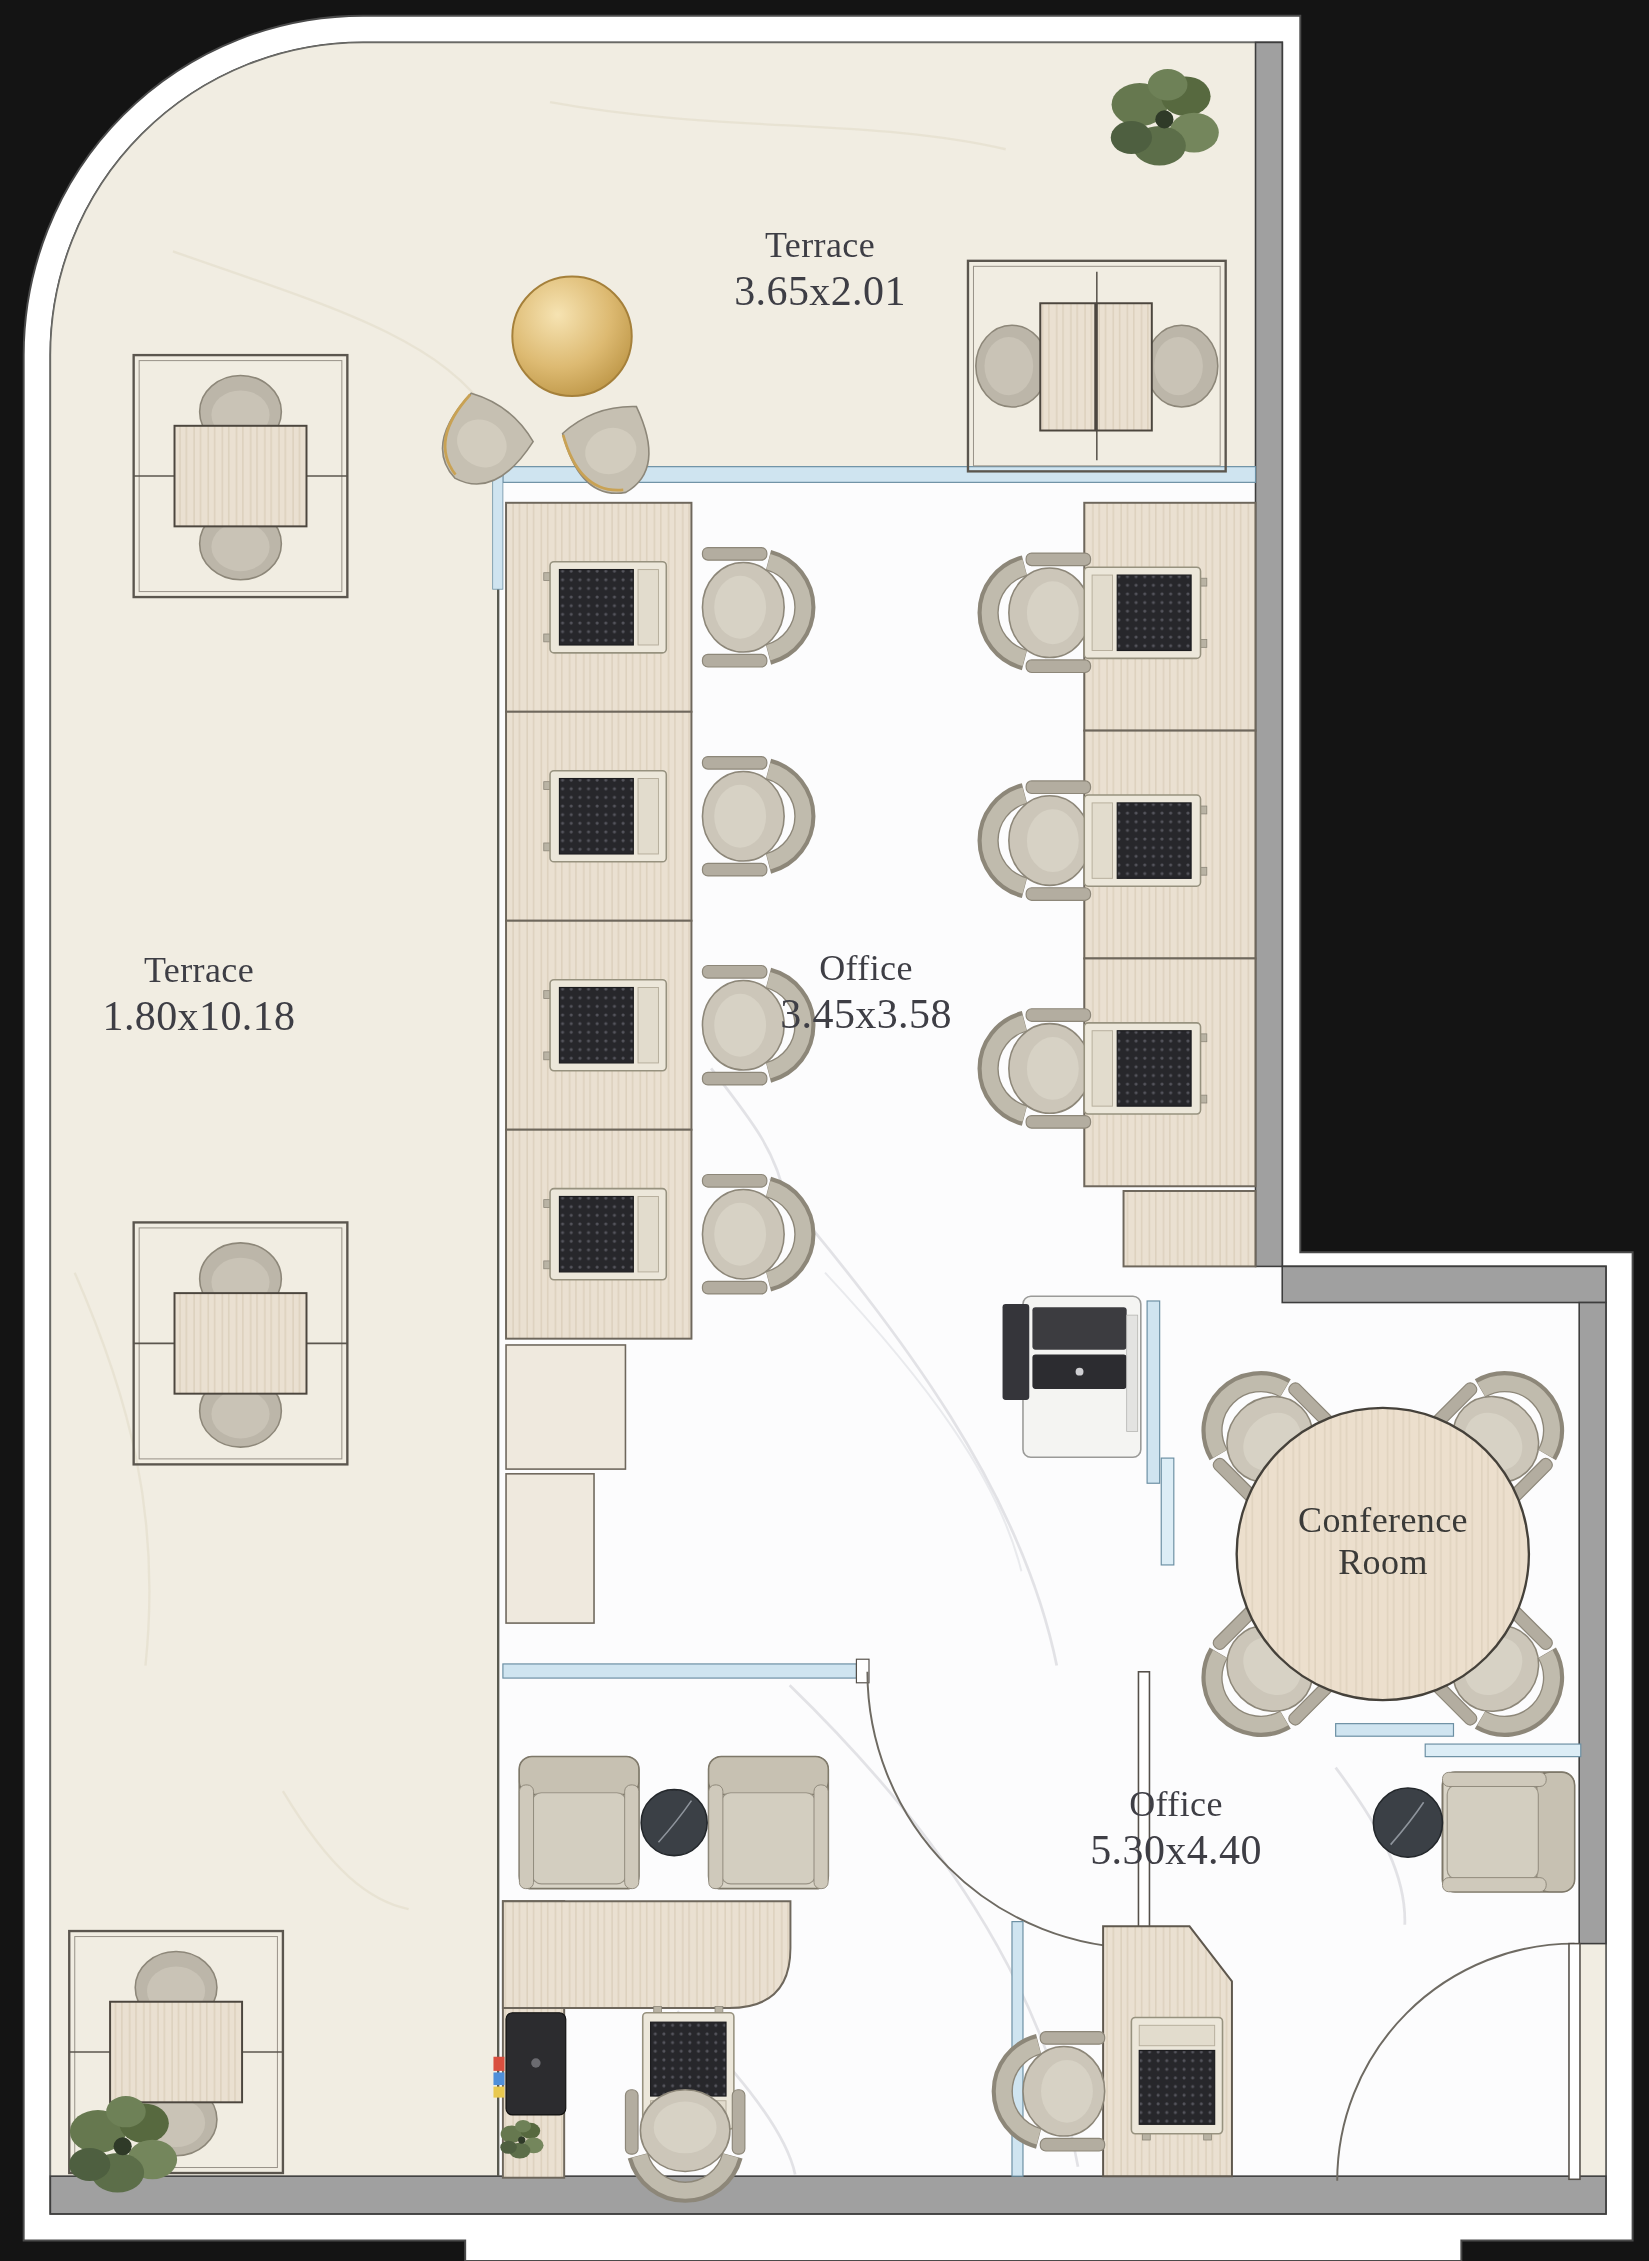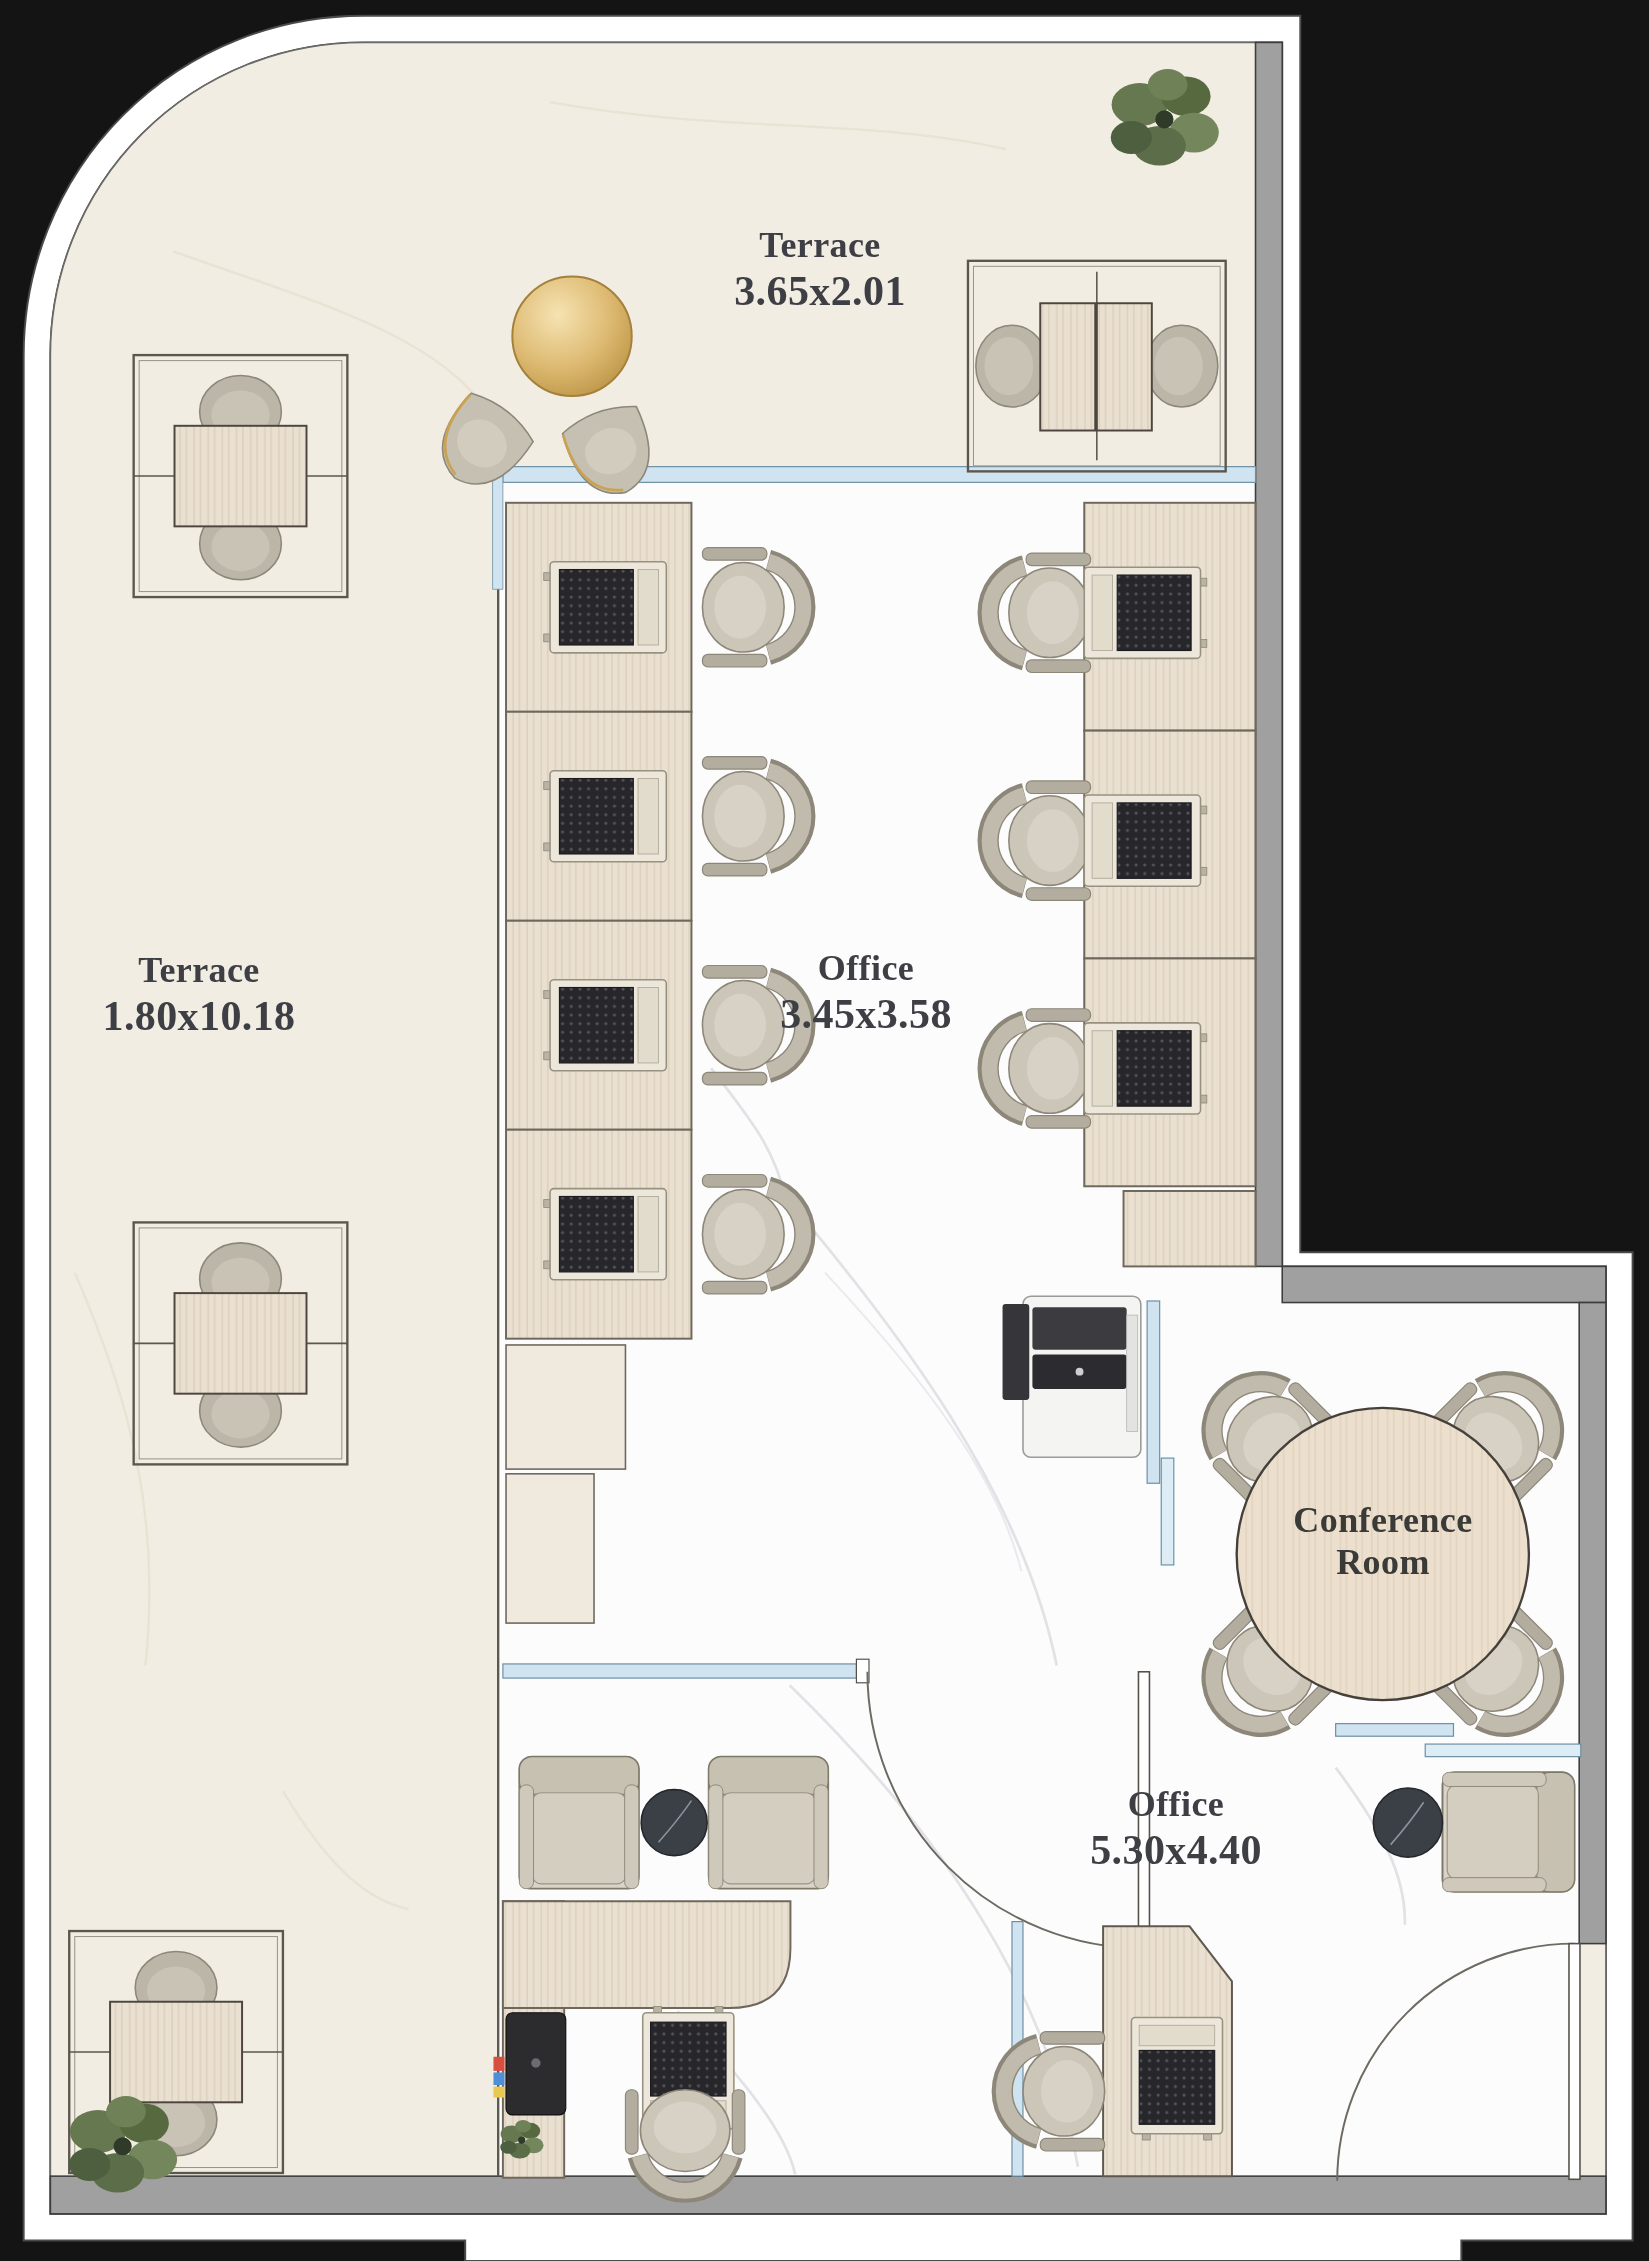--- a/index.html
+++ b/index.html
@@ -1,20 +1,20 @@
 <!DOCTYPE html>
 <html style="font-size:12.6px"><head>
 <meta charset="utf-8">
 <style>
   html,body{margin:0;padding:0;background:#141414;}
   .stage{position:relative;width:1650px;height:2261px;background:#141414;overflow:hidden;
          font-family:"Liberation Serif","DejaVu Serif",serif;}
   .stage svg{position:absolute;left:0;top:0;}
   .room-label{position:absolute;transform:translate(-50%,-50%);text-align:center;
-      color:#3e3e45;font-weight:bold;font-size:36px;line-height:1.16;letter-spacing:0.4px;
+      color:#3e3e45;font-weight:normal;font-size:36px;line-height:1.16;letter-spacing:0.4px;
       white-space:nowrap;}
   .room-label .dim{font-size:42px;}
 </style>
 </head>
 <body>
 
 <div class="stage">
 <svg width="1650" height="2261" viewBox="0 0 2100 2878">
 <defs>
   <pattern id="woodV" width="18" height="60" patternUnits="userSpaceOnUse">

